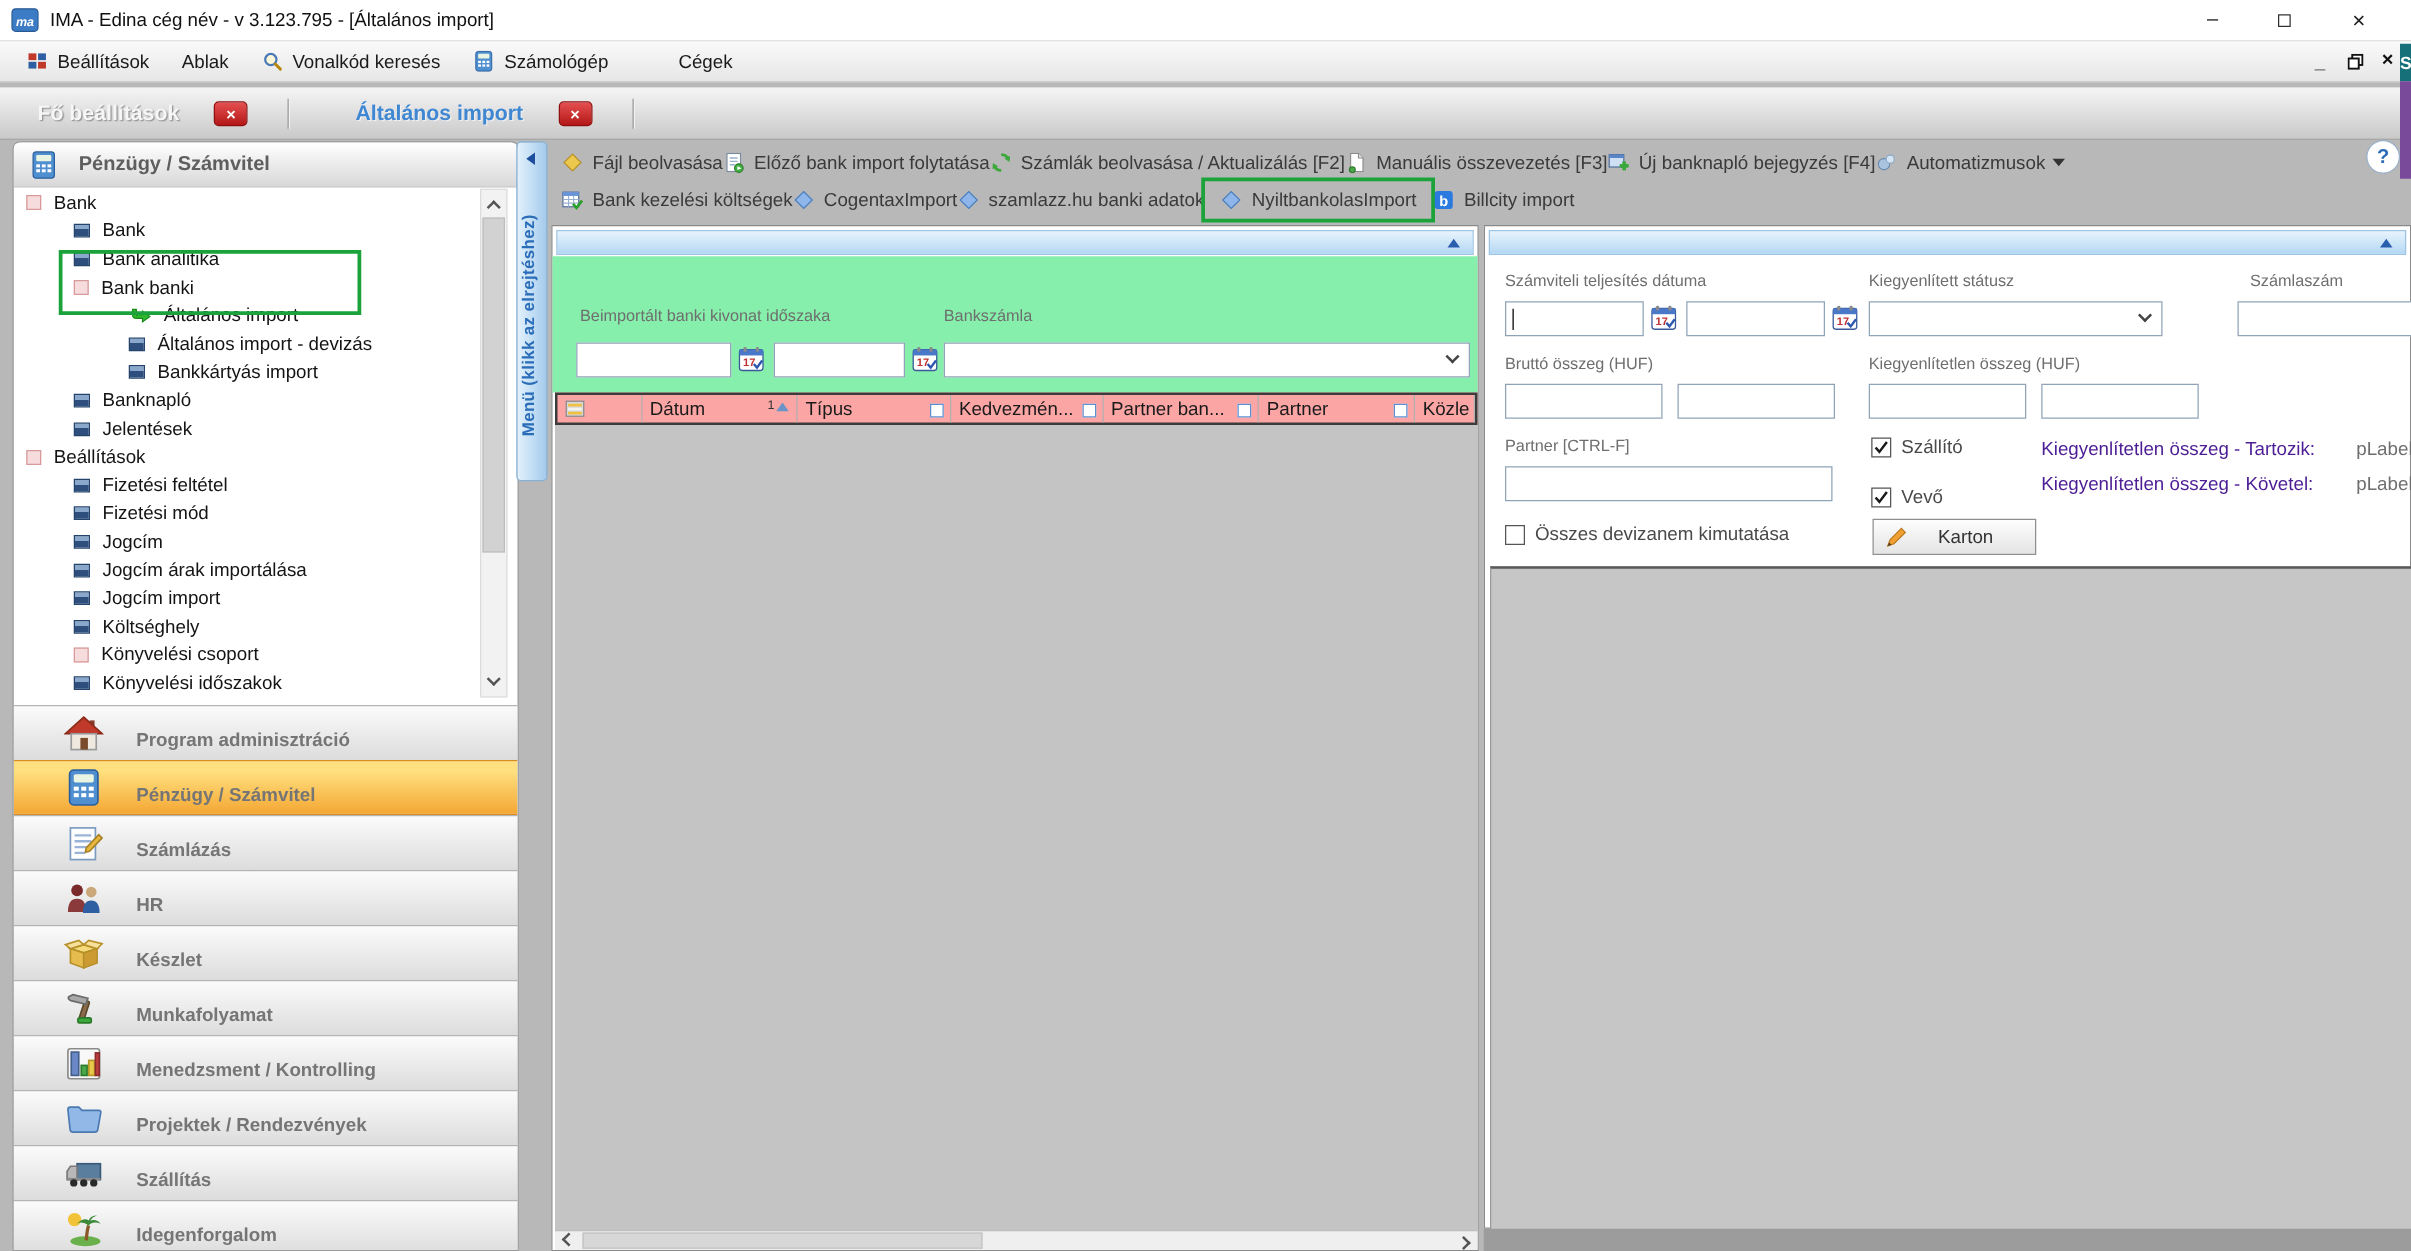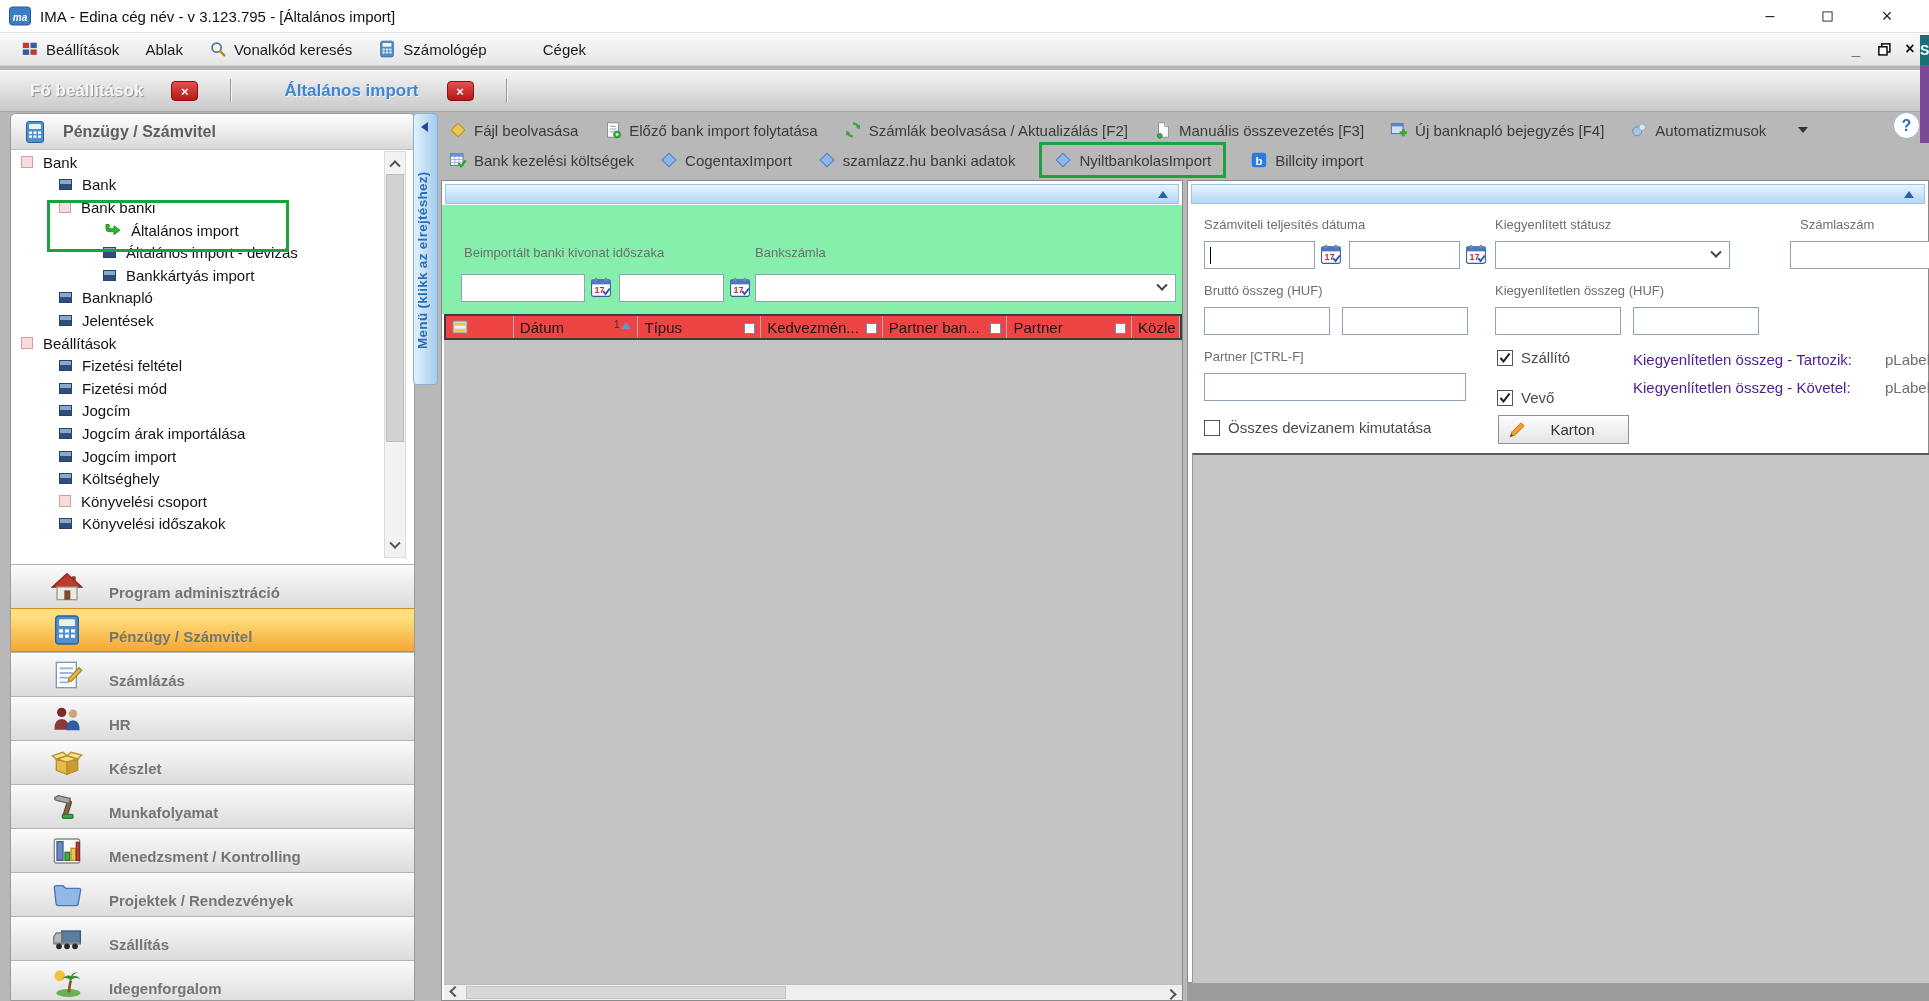--- a/index.html
+++ b/index.html
@@ -59,21 +59,21 @@
   .module .mod-ic { width:32px; height:32px; margin-left:40px; }
   .module .mod-tx { margin-left:26px; font-size:15px; font-weight:bold; color:#757575;margin-top:12px; }
   .module.selected { background:linear-gradient(#ffdf7e 20%,#f4a733); border-top:1px solid #d98d1c; border-bottom:1px solid #d98d1c; }
 
   
   #strip { left:413px; top:113px; width:25px; height:272px; background:linear-gradient(90deg,#e2f1fc,#a4cbec); border:1px solid #86b2d8; border-radius:4px; }
   #strip-arrow { position:absolute; left:7px; top:8px; width:0; height:0; border-top:5px solid transparent; border-bottom:5px solid transparent; border-right:7px solid #1d4f9e; }
   #strip-text { position:absolute; left:1px; top:26px; width:22px; height:240px; writing-mode:vertical-rl; transform:rotate(180deg); font-size:13.5px; font-weight:bold; color:#2a6db8; text-align:center; letter-spacing:0.3px; }
 
   
-  #toolbar-row1, #toolbar-row2 { left:449px; height:30px; display:flex; align-items:center; gap:26px; }
+  #toolbar-row1, #toolbar-row2 { left:449px; height:30px; display:flex; align-items:center; }
   #toolbar-row1 { top:115px; } #toolbar-row2 { top:145px; }
   .tb-btn { display:flex; align-items:center; gap:7px; color:#3a3a3a; font-size:15px; white-space:nowrap; background:transparent; border:none; font-family:inherit; }
   .tb-ic { width:18px; height:18px; flex:none; }
   .tb-green-box { border:3px solid #1ba23a; padding:6px 12px; margin:-6px -2px; }
   #tb-caret { width:0; height:0; border-left:5px solid transparent; border-right:5px solid transparent; border-top:6px solid #333; margin-left:6px; }
   #help-btn { left:1893px; top:112px; width:27px; height:27px; border-radius:50%; background:#ffffff; border:1px solid #9ab0cc; color:#2a6db8; font-weight:bold; font-size:16px; display:flex; align-items:center; justify-content:center; }
 
   
   .panel { background:#ffffff; border:1px solid #8a8a8a; }
   .panel-bluebar { position:absolute; left:3px; top:3px; right:3px; height:20px; background:linear-gradient(#e8f4fd,#b3d7f3); border:1px solid #9cc4e4; }
@@ -82,21 +82,21 @@
   .tb-input { position:absolute; height:28px; background:#fff; border:1px solid #8fa4b8; }
   .cal-btn { position:absolute; width:23px; height:24px; top:2px; }
   .cal-btn svg { width:23px; height:23px; }
   .combo { position:absolute; height:28px; background:#fff; border:1px solid #8fa4b8; }
   .combo .chev { position:absolute; right:9px; top:9px; border-color:#444; }
   .caret-bar { position:absolute; left:5px; top:5px; width:1px; height:17px; background:#000; }
 
   
   #list-panel { left:441px; top:180px; width:742px; height:821px; }
   #lp-fields { position:absolute; left:0; top:24px; width:100%; height:109px; background:#86efac; }
-  #list-header { position:absolute; left:2px; top:133px; width:738px; height:26px; display:flex; border:2px solid #3c3c3c; background:#ef4444; }
+  #list-header { position:absolute; left:2px; top:133px; width:738px; height:26px; display:flex; border:2px solid #3c3c3c; background:#fca5a5; }
   .hd-cell { height:100%; border-right:1px solid #b0b0b0; display:flex; align-items:center; padding:0 6px; font-size:15px; color:#1a1a1a; position:relative; white-space:nowrap; overflow:hidden; }
   .hd-sort { position:absolute; right:6px; top:3px; display:flex; align-items:flex-start; gap:2px; }
   .hd-sort .n { font-size:10px; color:#333; }
   .hd-sort .tri { width:0; height:0; border-left:5px solid transparent; border-right:5px solid transparent; border-bottom:7px solid #6a93c8; margin-top:3px; }
   .filter-sq { position:absolute; right:5px; top:7px; width:11px; height:11px; background:#fff; border:1px solid #5d8ed0; }
   #list-body { position:absolute; left:2px; top:159px; width:738px; height:644px; background:#c4c4c4; }
   #list-hscroll { position:absolute; left:2px; top:803px; width:738px; height:16px; background:#efefef; border-top:1px solid #bdbdbd; }
   #hs-left { left:2px; top:1px; } #hs-right { right:2px; top:1px; }
   .hs-arrow { position:absolute; width:18px; height:14px; display:flex; align-items:center; justify-content:center; }
   #hs-thumb { position:absolute; left:22px; top:1px; width:320px; height:13px; background:#d7d7d7; border:1px solid #c2c2c2; }
@@ -230,20 +230,24 @@
   <div id="tree">
       <div class="tree-item lvl0">
         <span class="node-pink"></span>
         <span>Bank</span>
       </div>
       <div class="tree-item lvl1">
         <span class="node-blue"></span>
         <span>Bank</span>
       </div>
       <div class="tree-item lvl1">
+        <span class="node-blue"></span>
+        <span>Bank analitika</span>
+      </div>
+      <div class="tree-item lvl1">
         <span class="node-pink"></span>
         <span>Bank banki</span>
       </div>
       <div class="tree-item lvl2">
         <span class="node-svg">
           <svg viewBox="0 0 18 14" style="width: 100%; height: 100%;">
             <path d="M3 1.5 v4 q0 3.2 3.2 3.2 h4.8 v2.9 l6 -4.4 -6 -4.4 v2.9 H6.6 Q6.1 7.7 6.1 5.5 V1.5 z" fill="#2db82d" stroke="#1a8a1a" stroke-width="0.9"></path>
           </svg>
         </span>
         <span>Általános import</span>

